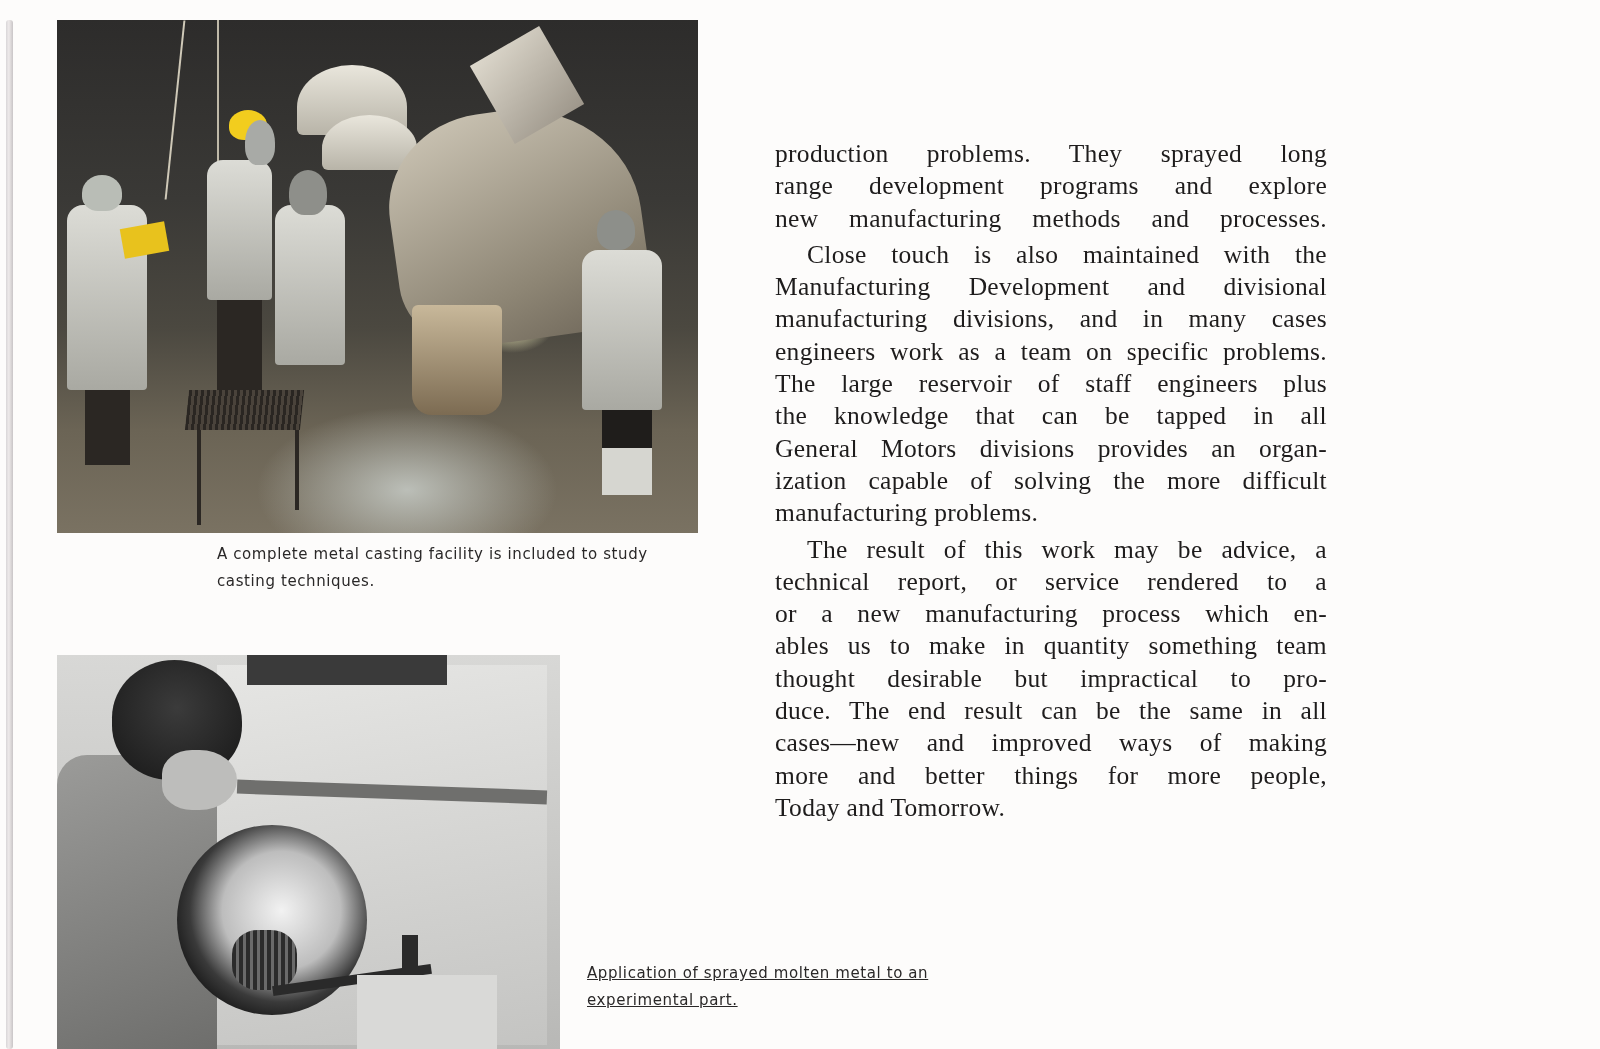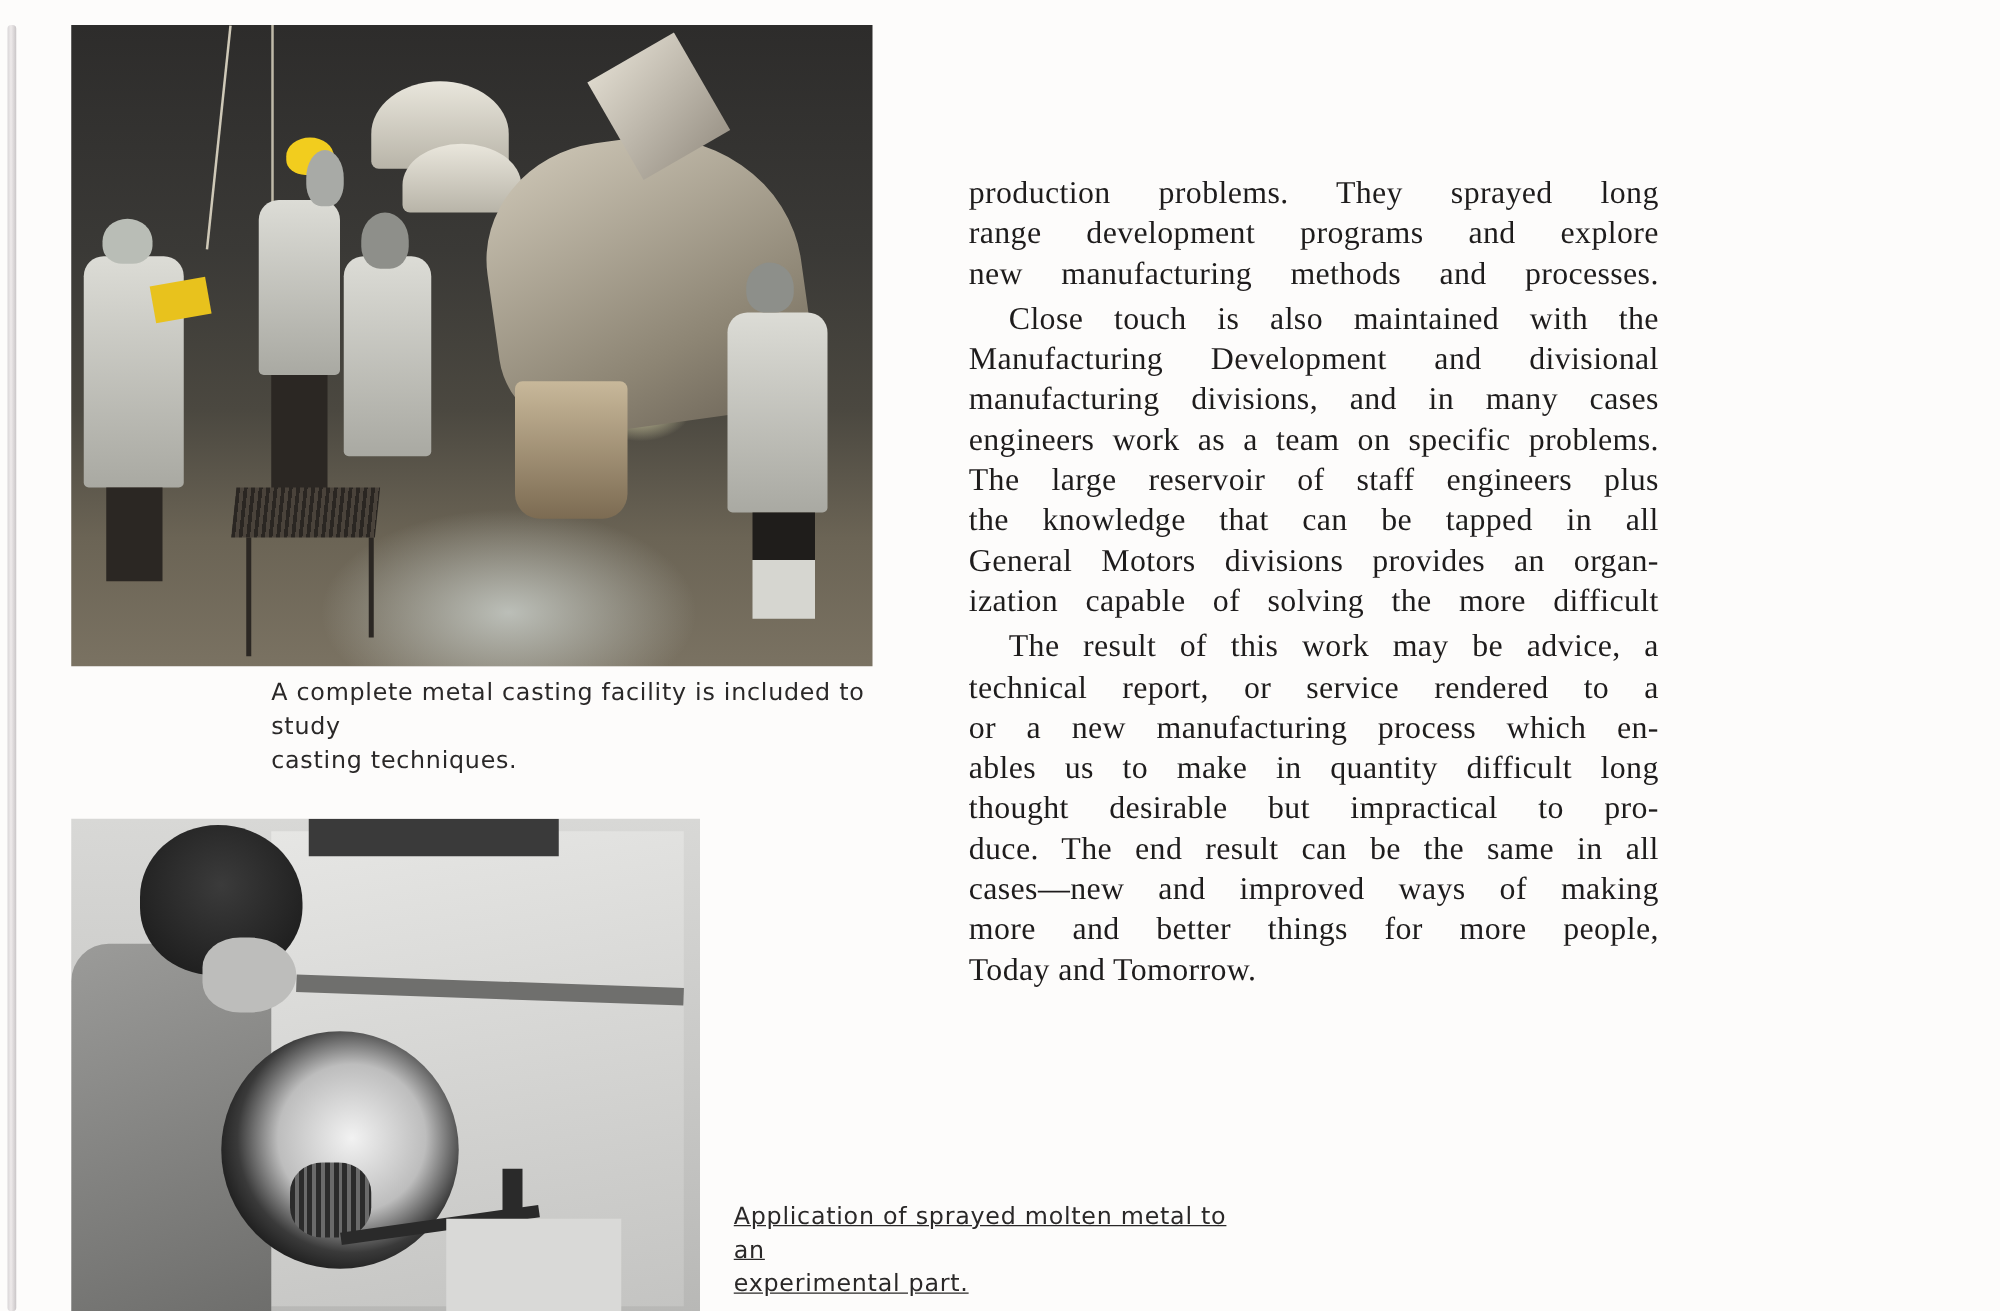--- a/index.html
+++ b/index.html
@@ -42,21 +42,21 @@
   .panel { background:linear-gradient(170deg,#e6e6e4,#c4c4c2); }
   .wheel-outer { border-radius:50%; background:radial-gradient(circle at 55% 45%,#f2f2f2 0%,#bdbdbd 40%,#3a3a3a 62%,#1c1c1c 75%); }
   .head { border-radius:48% 52% 45% 45%; background:radial-gradient(circle at 50% 40%,#3b3b3b,#171717); }
   .body-shirt { background:linear-gradient(160deg,#9b9b99,#6e6e6c); border-radius:30px 20px 0 0; }
   .face { background:#bdbdbb; border-radius:40% 50% 50% 40%; }
   .bar { background:#2a2a2a; }
 
   .caption {
     position:absolute;
     font-family:"DejaVu Sans", "Liberation Sans", sans-serif;
-    font-size:19px; line-height:27px; letter-spacing:0.6px;
+    font-size:15px; line-height:27px; letter-spacing:0.6px;
     color:#2a2828;
     margin:0;
   }
   #caption-casting { left:217px; top:541px; width:500px; }
   #caption-spray { left:587px; top:960px; width:420px;text-decoration:underline; }
 
   #body-text {
     position:absolute; left:775px; top:138px; width:552px;
     font-size:25.5px; line-height:32.3px; letter-spacing:0.3px;
     color:#1e1c1c;
@@ -135,25 +135,26 @@
   </p>
   <p>
     <span class="line indent">Close touch is also maintained with the</span>
     <span class="line">Manufacturing Development and divisional</span>
     <span class="line">manufacturing divisions, and in many cases</span>
     <span class="line">engineers work as a team on specific problems.</span>
     <span class="line">The large reservoir of staff engineers plus</span>
     <span class="line">the knowledge that can be tapped in all</span>
     <span class="line">General Motors divisions provides an organ-</span>
     <span class="line">ization capable of solving the more difficult</span>
+    <span class="line last">manufacturing problems.</span>
   </p>
   <p>
     <span class="line indent">The result of this work may be advice, a</span>
     <span class="line">technical report, or service rendered to a</span>
     <span class="line">or a new manufacturing process which en-</span>
-    <span class="line">ables us to make in quantity difficult long</span>
+    <span class="line">ables us to make in quantity something team</span>
     <span class="line">thought desirable but impractical to pro-</span>
     <span class="line">duce. The end result can be the same in all</span>
     <span class="line">cases—new and improved ways of making</span>
     <span class="line">more and better things for more people,</span>
     <span class="line last">Today and Tomorrow.</span>
   </p>
 </div>
 
 </body></html>

